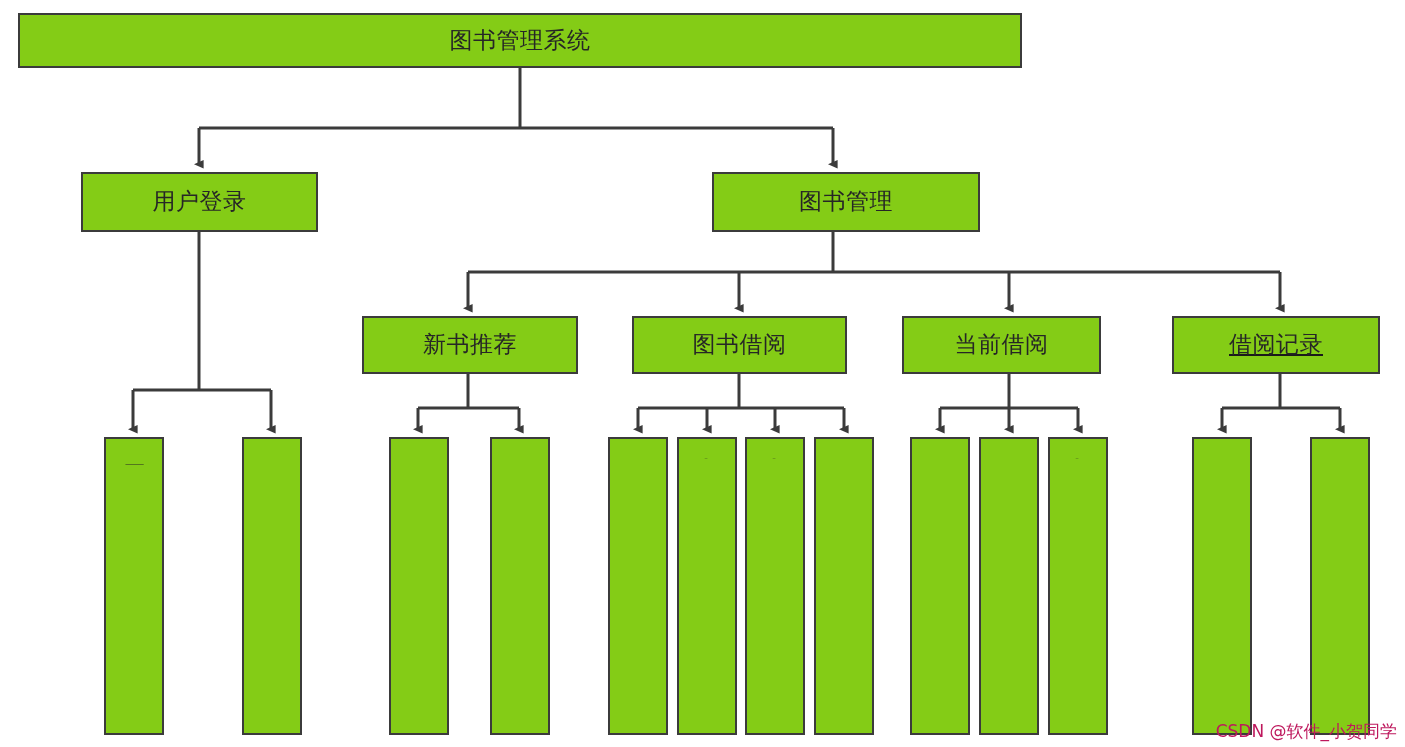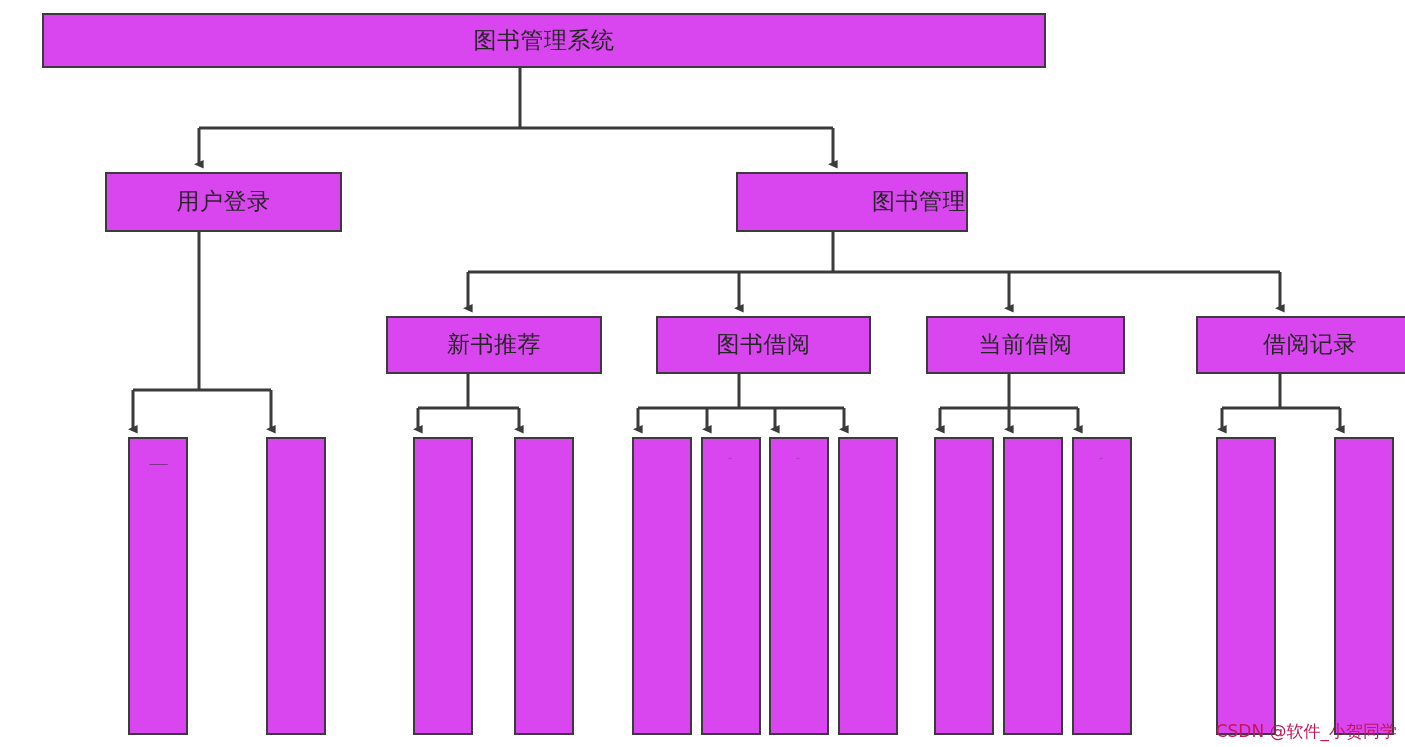--- a/index.html
+++ b/index.html
@@ -18,27 +18,26 @@
   #edges{
     position:absolute;
     left:0;top:0;
     width:1405px;
     height:747px;
     pointer-events:none;
   }
   .node{
     position:absolute;
     box-sizing:border-box;
-    background:#d946ef;
+    background:#84cc16;
     border:2.5px solid #3b3b3b;
     display:flex;
     align-items:center;
     justify-content:center;
     z-index:3;
-    margin-left:24px;
   }
   .node .lbl{
     display:block;
     text-align:center;
     color:#262626;
     line-height:1.18;
     letter-spacing:0.5px;
   }
   
   .node.h .lbl{
@@ -132,34 +131,34 @@
     </g>
   </svg>
 
   <div class="node h root" style="left:18px;top:13px;width:1004px;height:55px;">
     <span class="lbl">图书管理系统</span>
   </div>
 
   <div class="node h" style="left:81px;top:172px;width:237px;height:60px;">
     <span class="lbl">用户登录</span>
   </div>
-  <div class="node h" style="left:712px;top:172px;width:232px;height:60px;justify-content:flex-end;">
+  <div class="node h" style="left:712px;top:172px;width:268px;height:60px;">
     <span class="lbl">图书管理</span>
   </div>
 
   <div class="node h" style="left:632px;top:316px;width:215px;height:58px;">
     <span class="lbl">图书借阅</span>
   </div>
   <div class="node h" style="left:362px;top:316px;width:216px;height:58px;">
     <span class="lbl">新书推荐</span>
   </div>
   <div class="node h" style="left:902px;top:316px;width:199px;height:58px;">
     <span class="lbl">当前借阅</span>
   </div>
-  <div class="node h" style="left:1172px;top:316px;width:228px;height:58px;">
+  <div class="node h" style="left:1172px;top:316px;width:208px;height:58px;text-decoration:underline;">
     <span class="lbl">借阅记录</span>
   </div>
 
   <div class="node v" style="left:104px;top:437px;width:60px;height:298px;">
     <span class="lbl">用户登录</span>
   </div>
   <div class="node v" style="left:242px;top:437px;width:60px;height:298px;">
     <span class="lbl">注销登录</span>
   </div>
 

